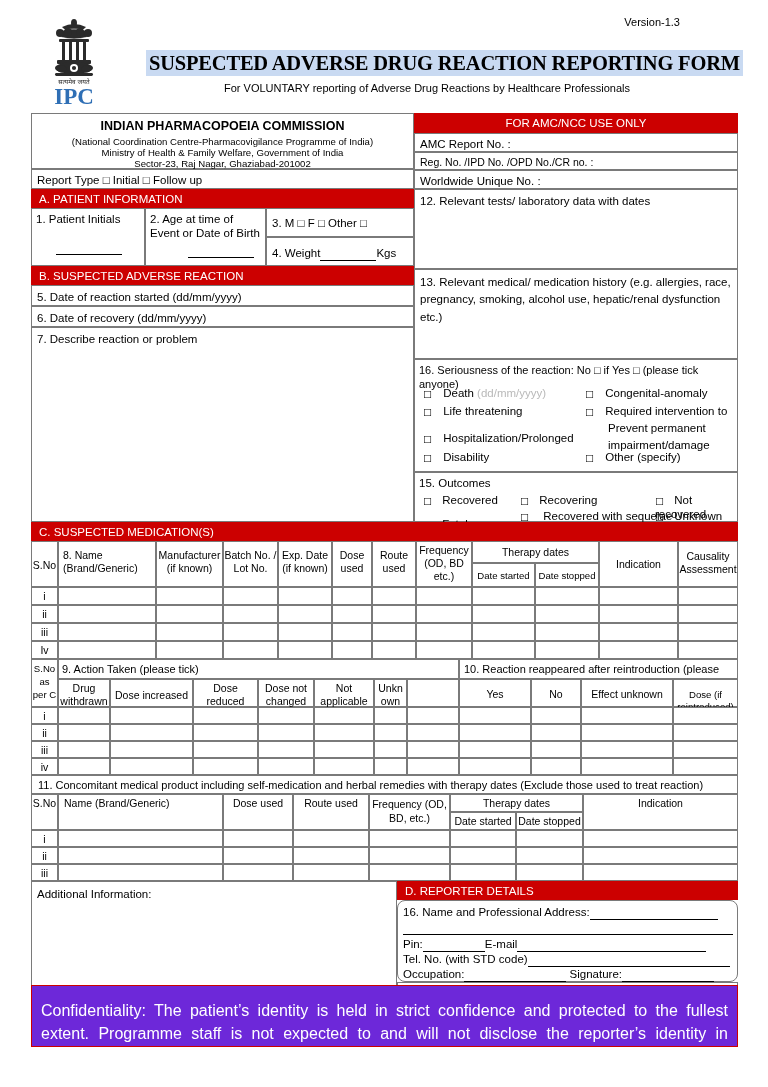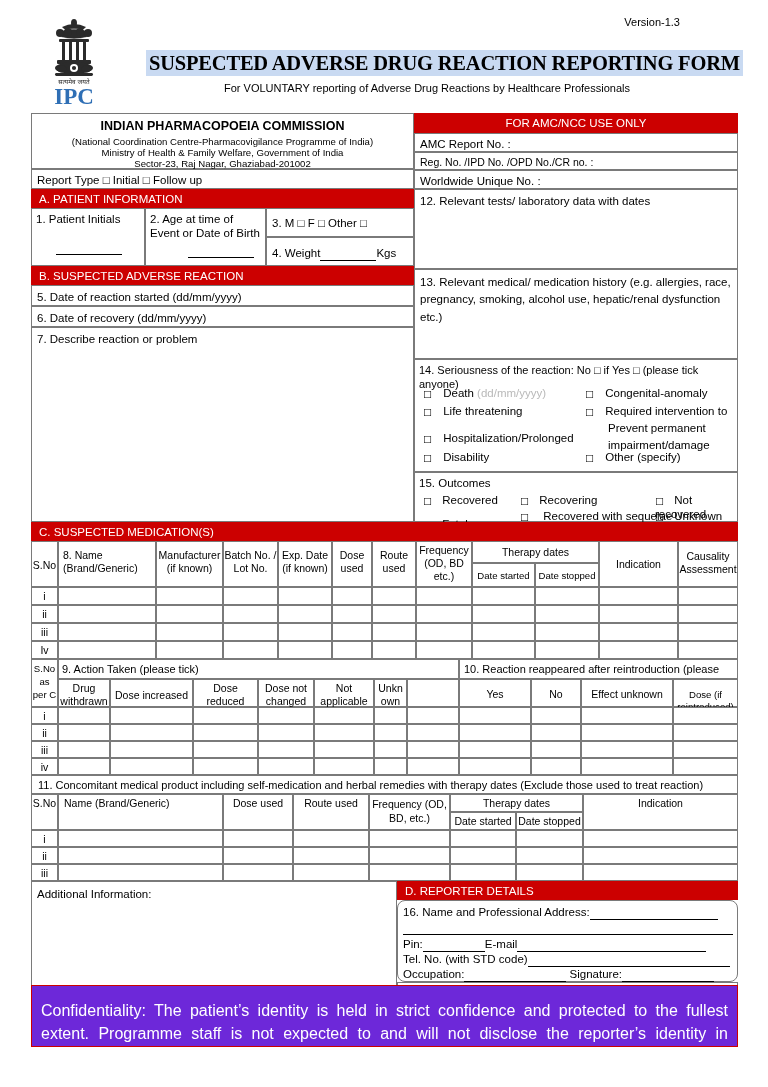--- a/index.html
+++ b/index.html
@@ -157,21 +157,21 @@
 
     <div class="cell" style="left:383px;top:76px;width:324px;height:80px;">
       <div class="t" style="left:5px;top:4px;">12. Relevant tests/ laboratory data with dates</div>
     </div>
 
     <div class="cell" style="left:383px;top:156px;width:324px;height:90px;">
       <div class="t" style="left:5px;top:4px;width:312px;line-height:1.5;">13. Relevant medical/ medication history (e.g. allergies, race, pregnancy, smoking, alcohol use, hepatic/renal dysfunction etc.)</div>
     </div>
 
     <div class="cell" style="left:383px;top:246px;width:324px;height:113px;">
-      <div class="t s11" style="left:4px;top:4px;">14. Seriousness of the reaction: No □ if Yes □  (please tick anyone)</div>
+      <div class="t s11" style="left:4px;top:4px;">16. Seriousness of the reaction: No □ if Yes □  (please tick anyone)</div>
 
       <div class="t" style="left:8px;top:26px;">
         <span class="cb">□</span>
         <span style="margin-left:8px;">Death</span>
         <span class="gray">(dd/mm/yyyy)</span>
       </div>
       <div class="t" style="left:8px;top:44px;">
         <span class="cb">□</span>
         <span style="margin-left:8px;">Life threatening</span>
       </div>

